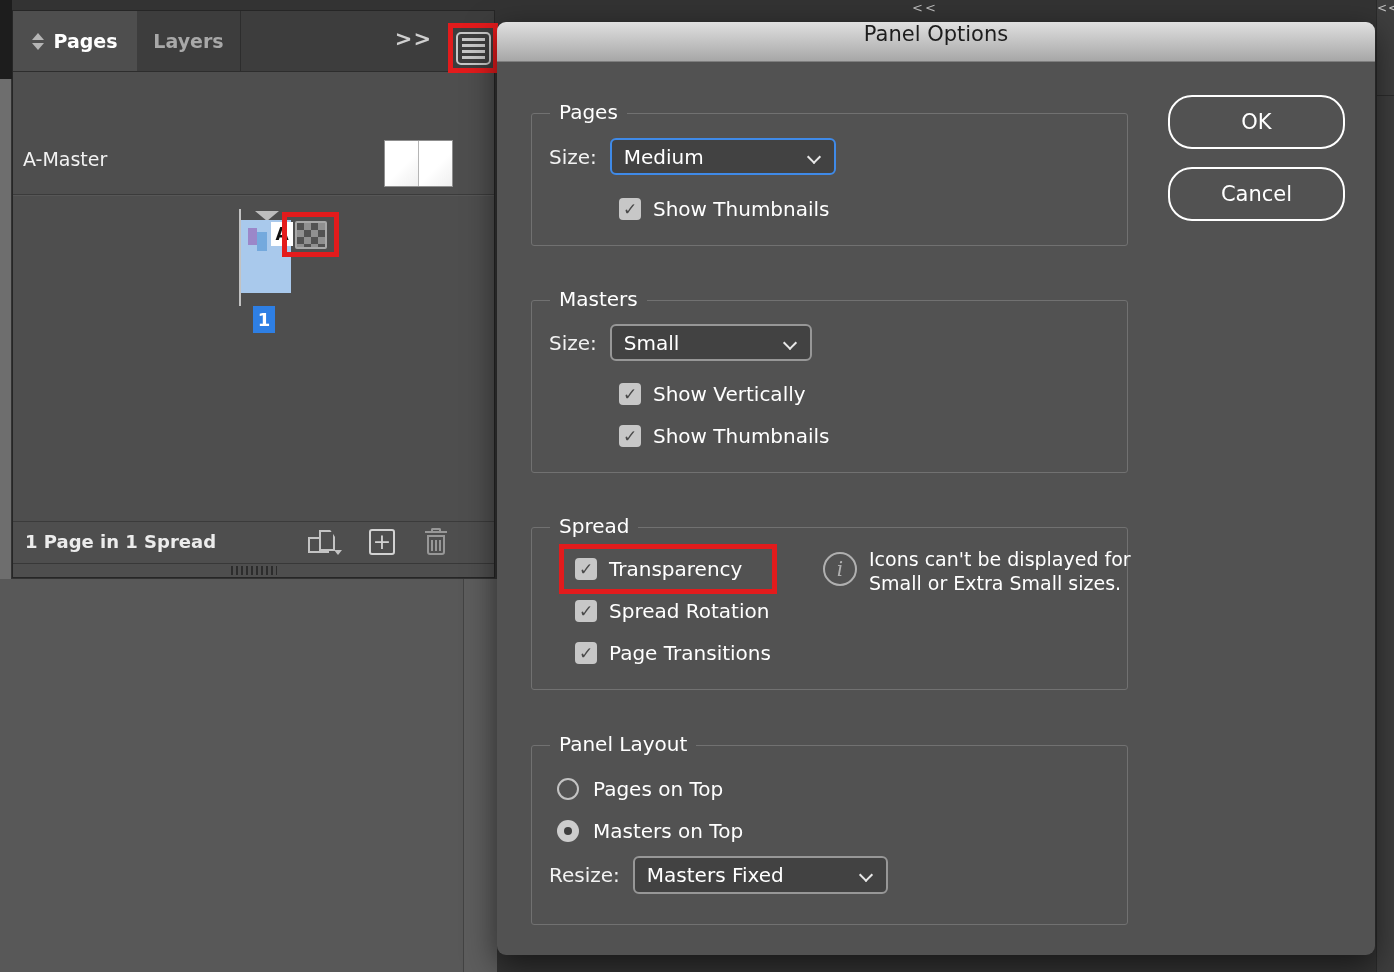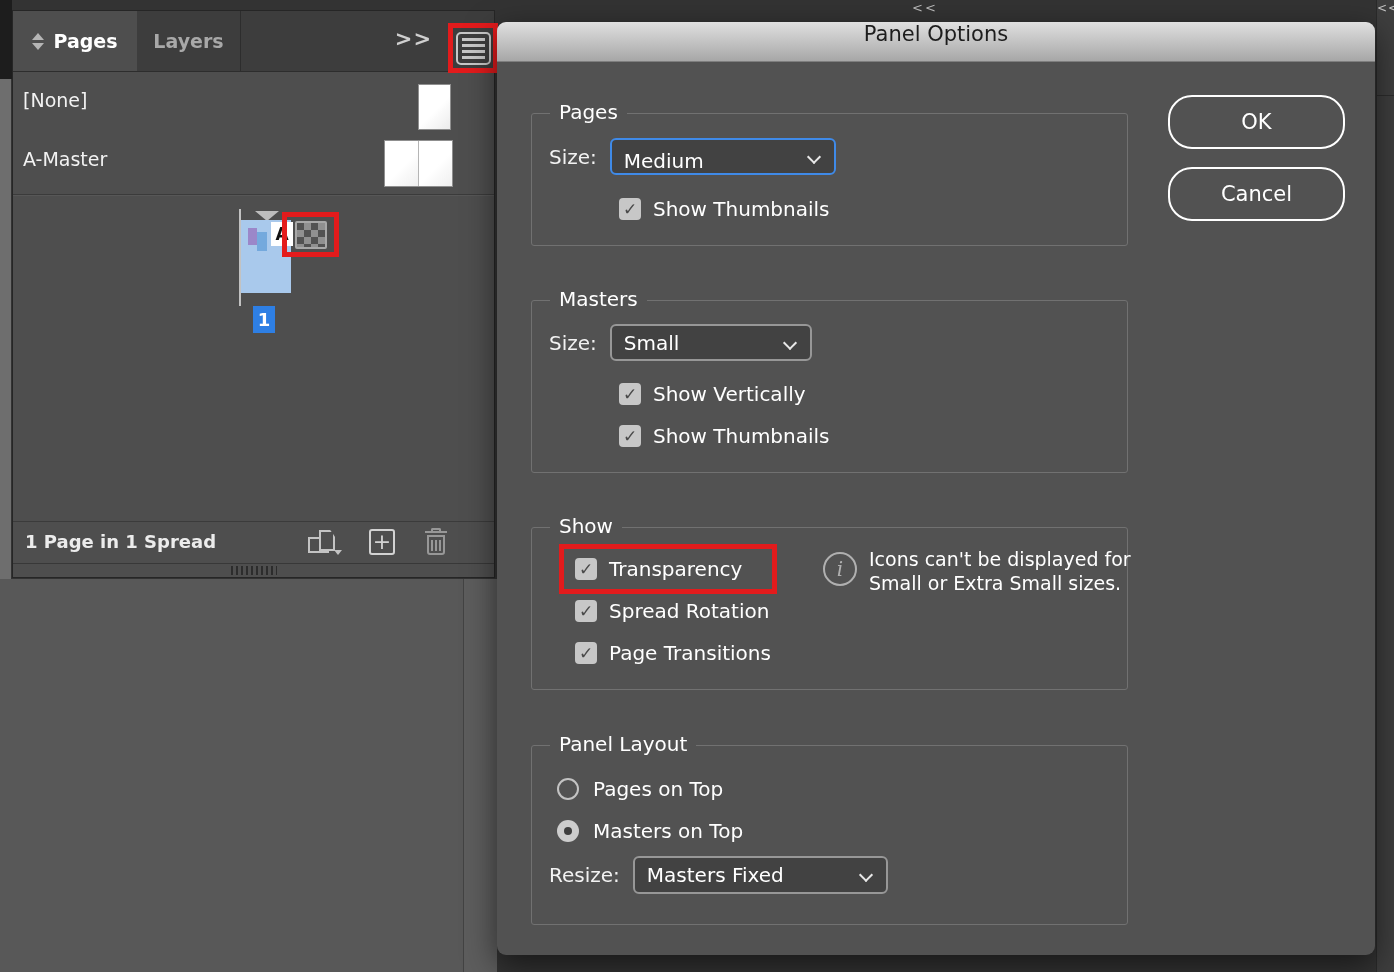--- a/index.html
+++ b/index.html
@@ -69,21 +69,21 @@
   .grip { width:46px; height:9px; margin:2px auto 0 auto; background:repeating-linear-gradient(90deg,#2c2c2c 0 2px, transparent 2px 5px); }
 
   
   .dialog { position:absolute; left:497px; top:22px; width:878px; height:933px; background:#525252; border-radius:9px; box-shadow:0 10px 32px rgba(0,0,0,0.55); z-index:10; }
   .dialog-titlebar { height:40px; border-radius:9px 9px 0 0; background:linear-gradient(#e0e0e0,#a7a7a7); border-bottom:1px solid #7e7e7e; display:flex; align-items:flex-start; justify-content:center; color:#1d1d1d; font-size:21px; }
   .fieldset { position:absolute; border:1px solid #717171; border-radius:3px; }
   .legend { position:absolute; top:-14px; left:18px; padding:0 9px; background:#525252; color:#ffffff; font-size:20px; }
   .field-row { position:absolute; display:flex; align-items:center; }
   .field-label { color:#f2f2f2; font-size:20px; margin-right:13px; }
   .select { position:relative; height:37px; background:#424242; border:2px solid #979797; border-radius:6px; color:#ffffff; font-size:20px; display:flex; align-items:center; padding-left:12px; }
-  .select.focused { border-color:#3f8ae8;align-items:flex-end; }
+  .select.focused { border-color:#3f8ae8; }
   .sel-chevron { position:absolute; right:15px; top:12px; width:10px; height:10px; border-right:2px solid #e8e8e8; border-bottom:2px solid #e8e8e8; transform:rotate(45deg); }
   .cb-row { position:absolute; display:flex; align-items:center; gap:12px; }
   .checkbox { width:22px; height:22px; background:#c7c7c7; border-radius:4px; color:#4a4a4a; font-size:17px; font-weight:bold; line-height:22px; text-align:center; }
   .cb-label { color:#ffffff; font-size:20px; }
   .icons-red-box { position:absolute; left:27px; top:16px; width:218px; height:50px; border:5px solid #e31b1c; z-index:2; }
   .info-icon { position:absolute; left:291px; top:24px; width:34px; height:34px; border:2px solid #b0b0b0; border-radius:50%; color:#b0b0b0; font-family:"DejaVu Serif",serif; font-style:italic; font-size:20px; text-align:center; line-height:30px; }
   .info-text { position:absolute; left:337px; top:19px; width:266px; color:#ffffff; font-size:19px; line-height:24px; }
   .radio-row { position:absolute; display:flex; align-items:center; gap:14px; }
   .radio { width:22px; height:22px; border-radius:50%; }
   .radio.off { border:2px solid #c3c3c3; }
@@ -126,24 +126,20 @@
     </div>
     <div class="menu-red-box">
       <div class="menu-icon">
         <span class="bar"></span>
           <span class="bar"></span>
           <span class="bar"></span>
           <span class="bar"></span>
       </div>
     </div>
 
-    <div class="master-row" style="top:62px;height:58px;">
-      <span class="master-name" style="top:16px;">[None]</span>
-      <span class="thumb-single" style="top:11px;"></span>
-    </div>
     <div class="master-row" style="top:120px;height:63px;">
       <span class="master-name" style="top:17px;">A-Master</span>
       <span class="thumb-spread" style="top:9px;">
           <span class="pg"></span>
           <span class="pg"></span>
         </span>
     </div>
     <div class="masters-divider"></div>
 
     <div class="spread-indicator"></div>
@@ -214,21 +210,21 @@
         <span class="checkbox">✓</span>
         <span class="cb-label">Show Vertically</span>
       </div>
       <div class="cb-row" style="left:87px;top:123px;">
         <span class="checkbox">✓</span>
         <span class="cb-label">Show Thumbnails</span>
       </div>
     </div>
 
     <div class="fieldset" style="left:34px;top:505px;width:597px;height:163px;">
-      <span class="legend">Show</span>
+      <span class="legend">Spread</span>
       <div class="icons-red-box"></div>
       <div class="cb-row" style="left:43px;top:29px;">
         <span class="checkbox">✓</span>
         <span class="cb-label">Transparency</span>
       </div>
       <div class="cb-row" style="left:43px;top:71px;">
         <span class="checkbox">✓</span>
         <span class="cb-label">Spread Rotation</span>
       </div>
       <div class="cb-row" style="left:43px;top:113px;">

